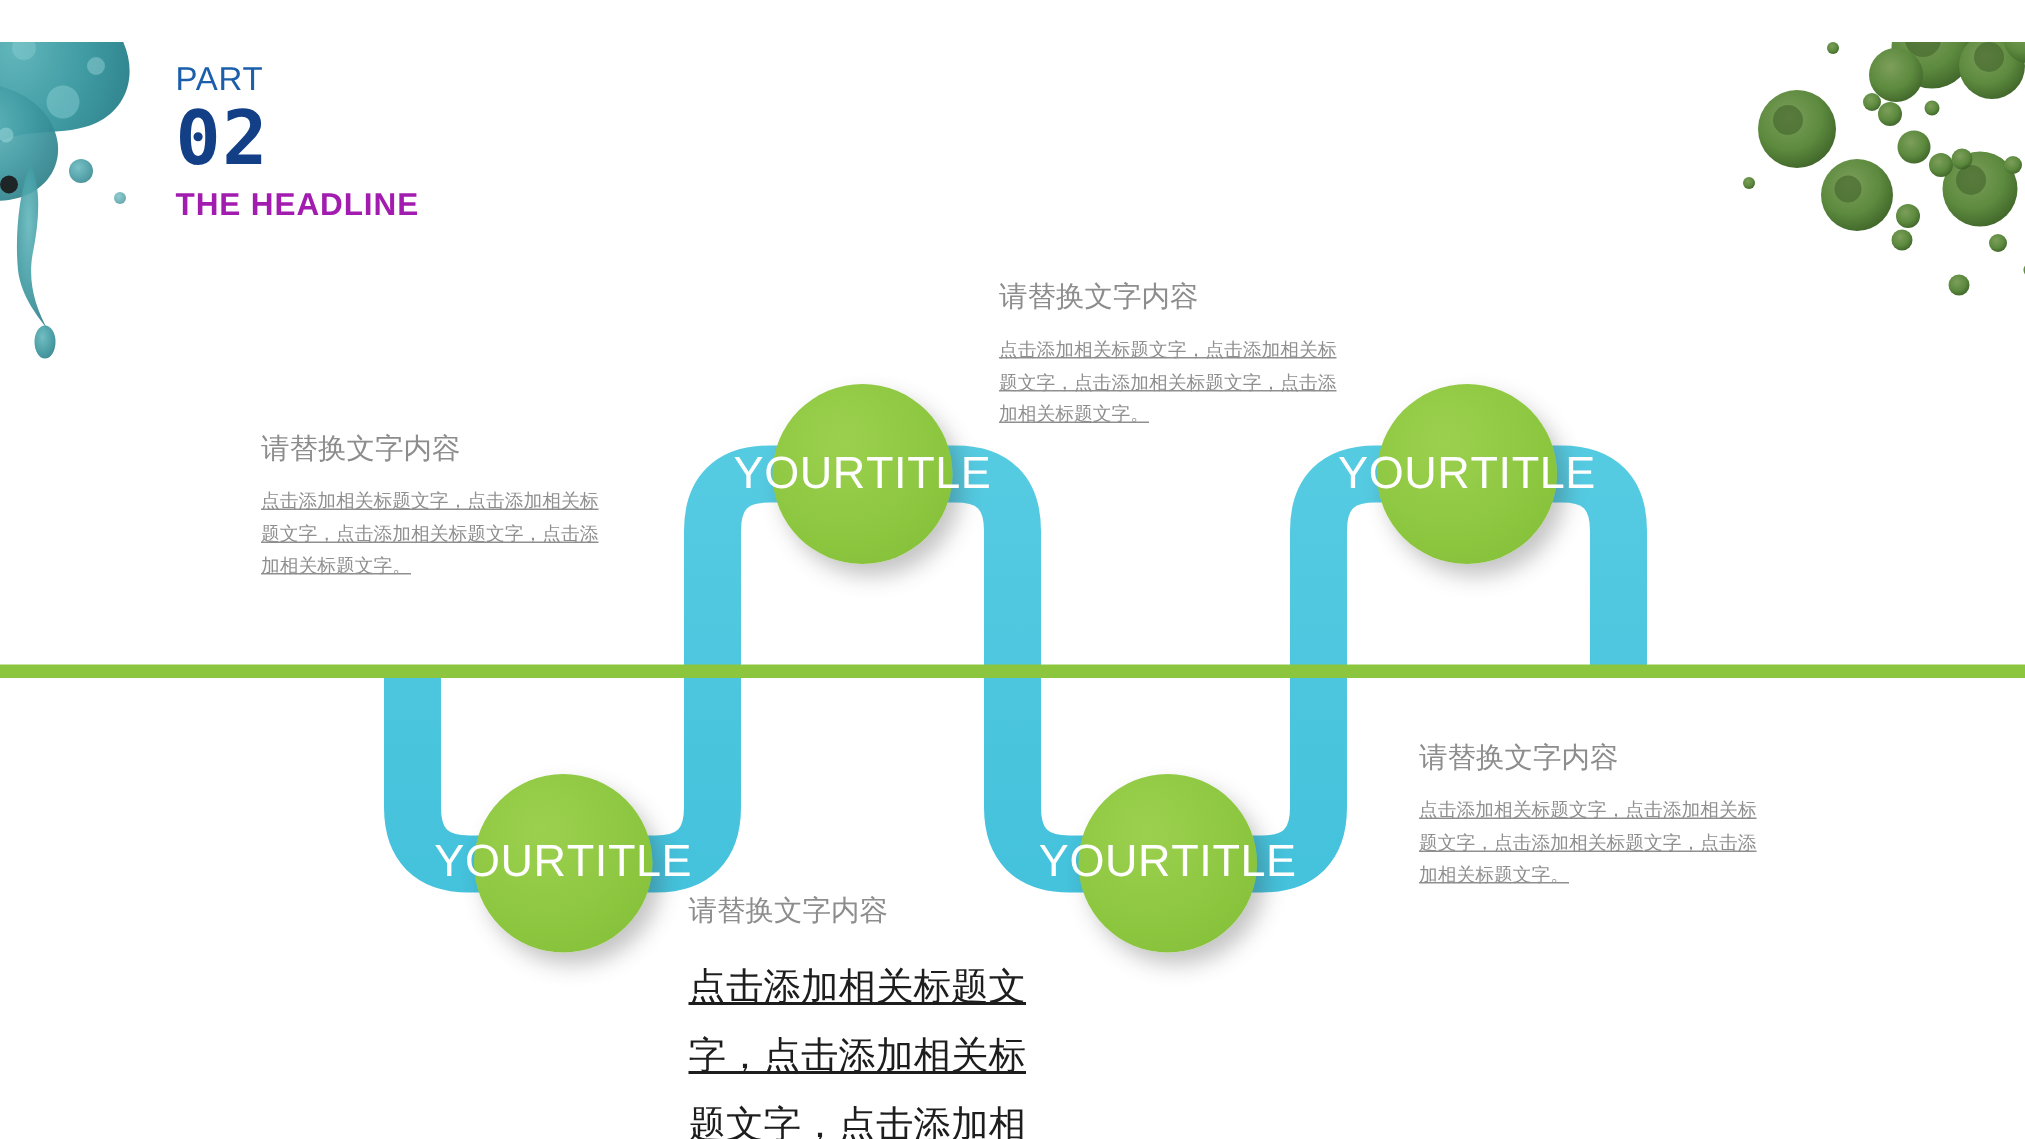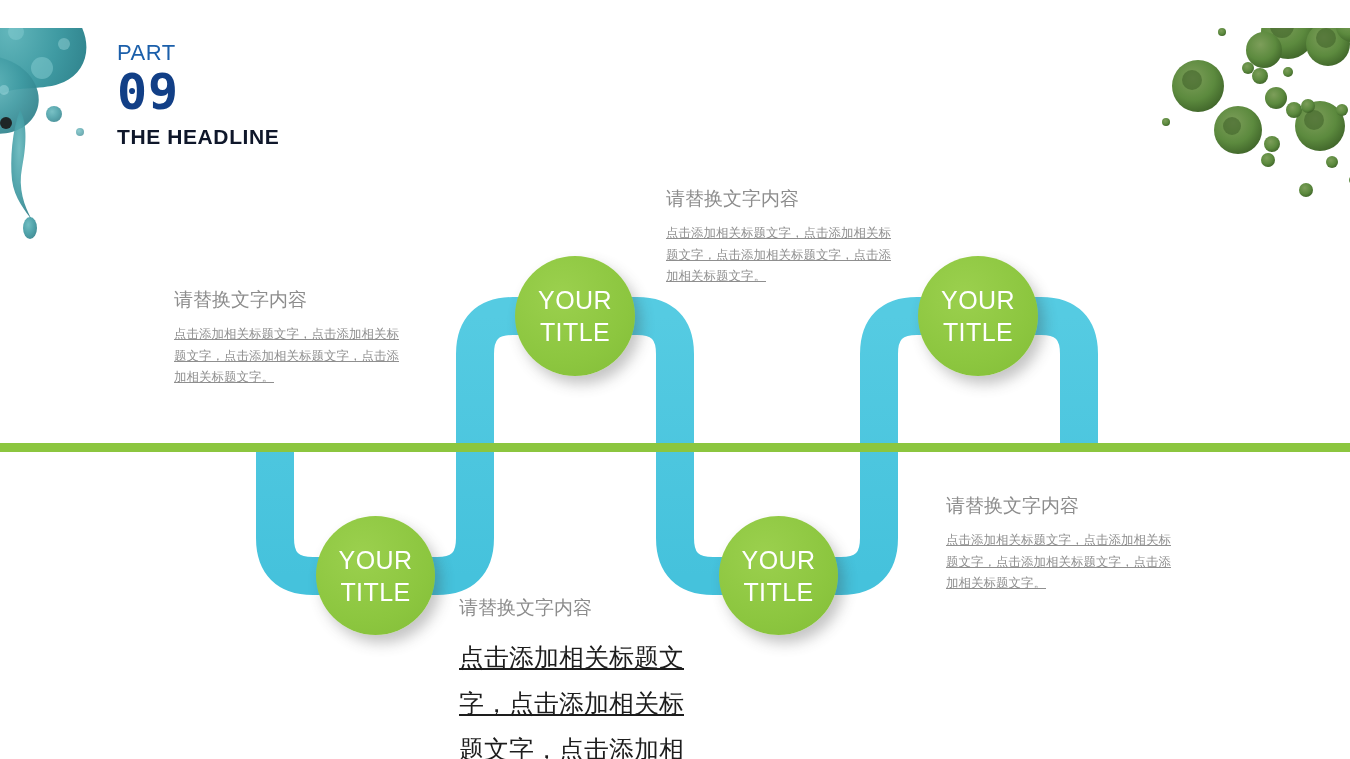--- a/index.html
+++ b/index.html
@@ -56,46 +56,46 @@
     color: #123f86;
     letter-spacing: 1px;
     margin-top: 3px;
     font-family: "DejaVu Sans Mono", monospace;
     -webkit-text-stroke: 0;
   }
   #headline {
     margin-top: 9px;
     font-size: 21px;
     font-weight: 700;
-    color: #0f172a;
+    color: #a21caf;
     letter-spacing: 0.6px;
   }
 
   
   #graphic {
     position: absolute;
     left: 0;
     top: 0;
     width: 1350px;
     height: 759px;
   }
 
   
   .node {
     position: absolute;
     border-radius: 50%;
     background: #8cc63f;
     background: radial-gradient(circle at 38% 32%, #9bd04e 0%, #8cc63f 62%, #82bd38 100%);
     box-shadow: 6px 8px 14px rgba(60,60,60,0.30);
     display: flex;
-    flex-direction: column;
+    flex-direction: row;
     align-items: center;
     justify-content: center;
     color: #ffffff;
-    font-size: 25px;
+    font-size: 30px;
     line-height: 1.28;
     letter-spacing: 0.4px;
     text-align: center;
     font-weight: 400;
   }
   .node span { display: block; white-space: nowrap; }
 
   
   .tblock { position: absolute; }
   .tblock .t-title {
@@ -193,21 +193,21 @@
       <circle cx="126" cy="12" r="12"></circle>
       <circle cx="170" cy="24" r="10"></circle>
       <circle cx="36" cy="66" r="10"></circle>
       <circle cx="76" cy="112" r="9"></circle>
       <circle cx="158" cy="106" r="10"></circle>
     </g>
   </svg>
 
   <div id="header">
     <div id="part-label">PART</div>
-    <div id="part-number">09</div>
+    <div id="part-number">02</div>
     <div id="headline">THE HEADLINE</div>
   </div>
 
   <svg id="graphic" viewBox="0 0 1350 759" xmlns="http://www.w3.org/2000/svg">
     <defs>
       <linearGradient id="blueg" x1="0" y1="0" x2="0" y2="1">
         <stop offset="0%" stop-color="#55cbe2"></stop>
         <stop offset="100%" stop-color="#45c2dc"></stop>
       </linearGradient>
     </defs>

